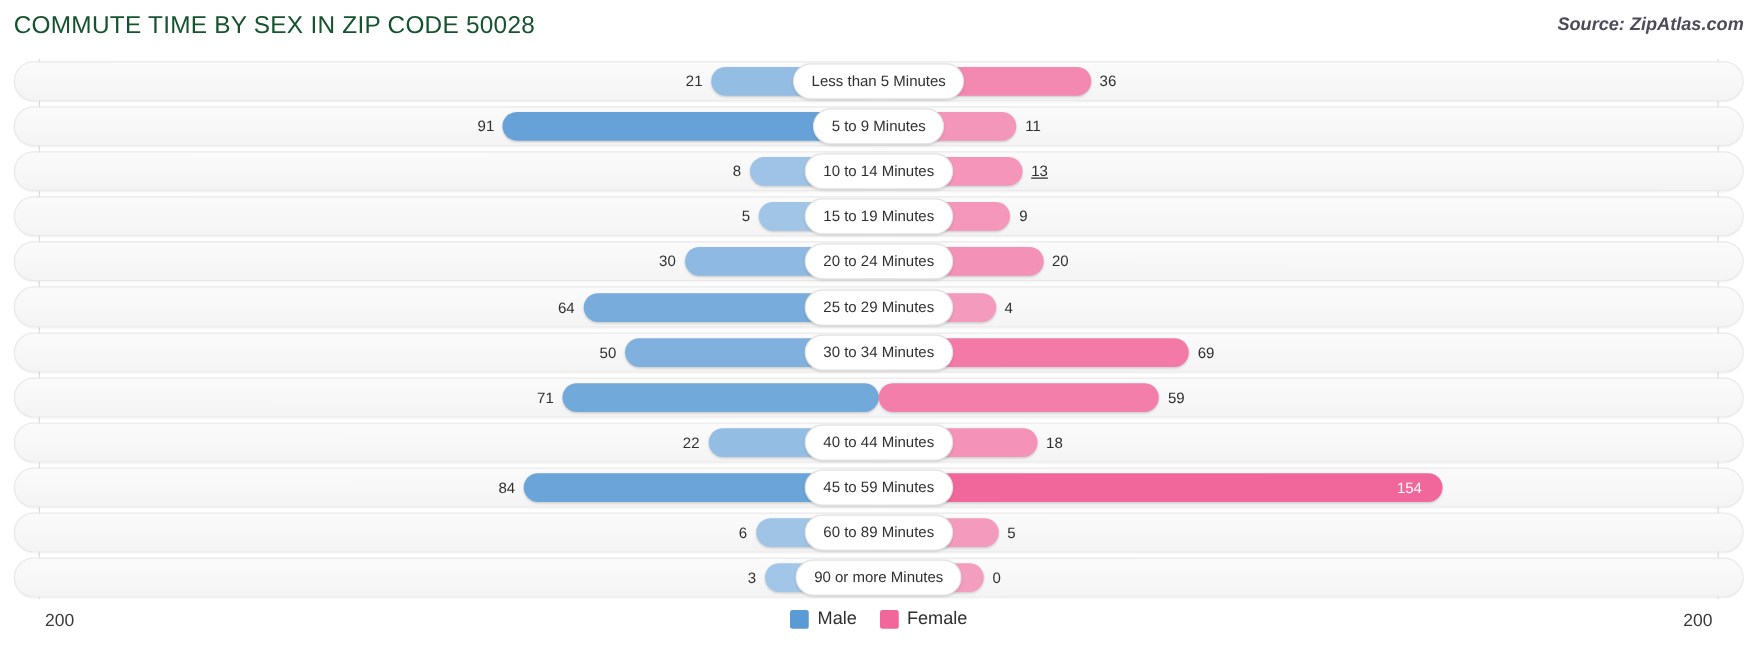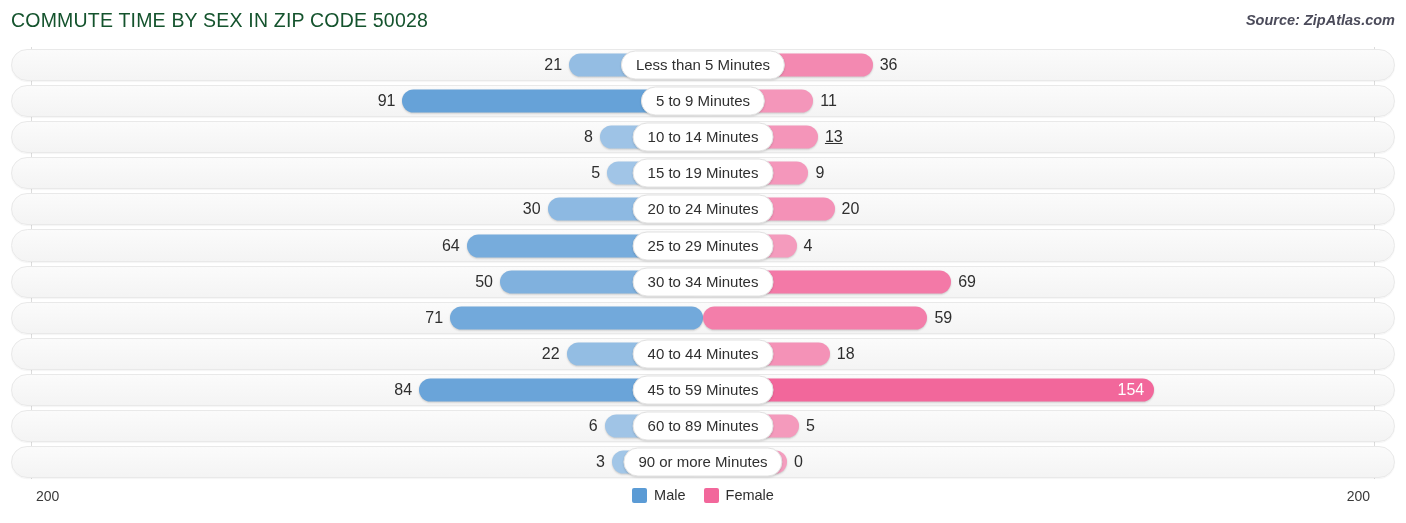--- a/index.html
+++ b/index.html
@@ -93,21 +93,21 @@
     box-shadow: 0 1px 2px rgba(0,0,0,.18);
   }
   .bar.male   { right: 703px; }
   .bar.female { left: 703px; }
 
   
   .val {
     position: absolute;
     top: 50%;
     transform: translateY(-50%);
-    font-size: 16px;
+    font-size: 12px;
     color: #2f2f2f;
     white-space: nowrap;
   }
   .val.male   { text-align: right; }
   .val.female { text-align: center; }
   .val.inside {
     color: #ffffff;
     font-weight: normal;
   }
 
@@ -116,21 +116,21 @@
     position: absolute;
     left: 50%;
     top: 50%;
     transform: translate(-50%, -50%);
     background: #ffffff;
     border: 1px solid #e2e2e2;
     border-radius: 15px;
     height: 27px;
     line-height: 26px;
     padding: 0 14px;
-    font-size: 15px;
+    font-size: 12px;
     color: #303030;
     white-space: nowrap;
     box-shadow: 0 1px 2px rgba(0,0,0,.13);
     z-index: 5;
   }
 
   
   .footer {
     position: absolute;
     left: 0;

